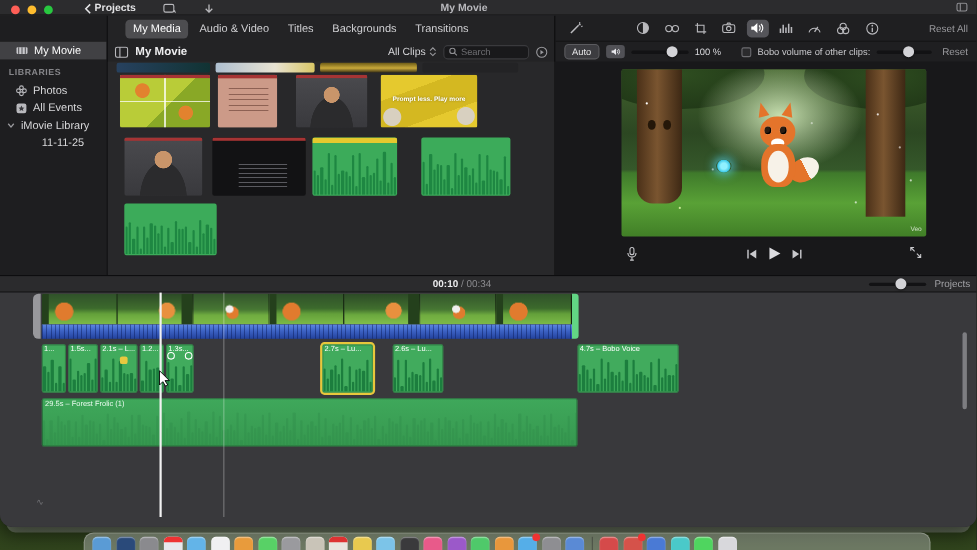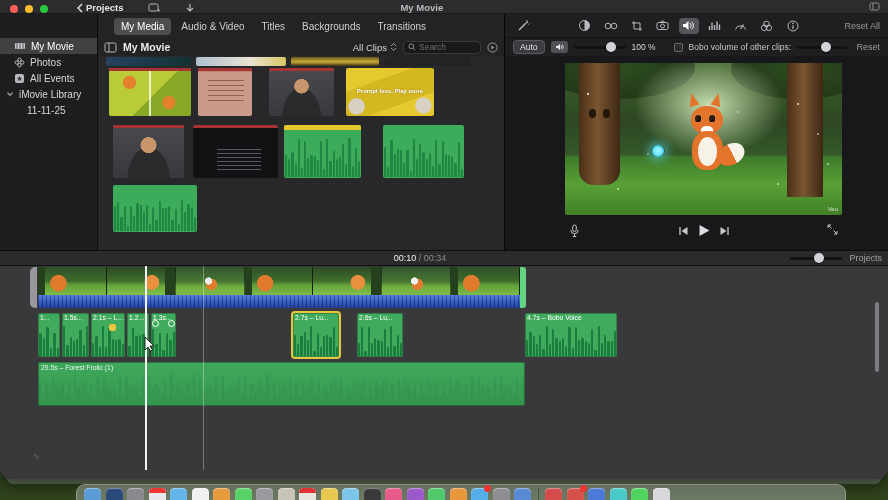--- a/index.html
+++ b/index.html
@@ -36,21 +36,21 @@
   .tabsrow { height:24px; display:flex; align-items:center; gap:3px; padding-left:16px; }
   .tab { font-size:10px; color:#cfcfd2; padding:3px 7px; border-radius:4px; white-space:nowrap; }
   .tab.sel { background:#4d4d50; color:#fff; }
 
   
   .sb-header { font-size:8px; font-weight:bold; letter-spacing:.5px; color:#86868a; padding:7px 0 4px 8px; }
   .sb-item { display:flex; align-items:center; gap:5px; height:16px; font-size:10px; color:#d8d8da;
              padding-left:14px; }
   .sb-item.sel { background:#414144; color:#fff; }
   .sb-item.lib { padding-left:6px; }
-  .sb-item.child { padding-left:27px; }
+  .sb-item.child { padding-left:38px; }
 
   
   .browser-head { height:18px; display:flex; align-items:center; padding:0 6px; gap:6px; }
   .bh-title { font-size:10.5px; font-weight:bold; color:#ececee; }
   .bh-spacer { flex:1; }
   .bh-filter { display:flex; align-items:center; gap:3px; font-size:9.5px; color:#d4d4d8; }
   .searchbox { display:flex; align-items:center; gap:3px; width:78px; height:13px; background:#19191b;
                border:1px solid #3a3a3d; border-radius:4px; padding:0 4px; }
   .searchbox input { flex:1; min-width:0; background:transparent; border:none; outline:none;
                      font-size:8.5px; color:#ddd; font-family:inherit; }
@@ -143,21 +143,21 @@
                  30px 95px 0 #e8ffb0cc, 60px 60px 0 #ffffff88, 240px 70px 0 #ffffffaa, 150px 18px 0 #ffffff77; }
   .watermark { position:absolute; right:4px; bottom:3px; font-size:6px; color:rgba(255,255,255,.75); }
   .vctrl { position:absolute; left:60px; width:277px; bottom:8px; height:18px; }
   .vc { position:absolute; display:flex; align-items:center; }
   .vc.mic { left:4px; } .vc.transport { left:50%; transform:translateX(-50%); gap:9px; } .vc.expand { right:4px; }
 
   
   .tl-head { height:16px; background:#2b2b2d; border-top:1px solid #0d0d0f; border-bottom:1px solid #111;
              position:relative; display:flex; align-items:center; }
   .tl-time { position:absolute; left:47.3%; transform:translateX(-50%); font-size:9px; color:#8b8b8f; }
-  .tl-time b { color:#ececee; font-weight:normal; }
+  .tl-time b { color:#ececee; font-weight:bold; }
   .tl-zoom { position:absolute; right:46px; width:52px; }
   .tl-settings { position:absolute; right:6px; font-size:9px; color:#a2a2a6; }
   .tl-body { position:relative; height:213px; background:#39393c; }
   .trim-handle { position:absolute; left:30px; top:1px; width:7px; height:41px; background:#98989c;
                  border-radius:5px 0 0 5px; }
   .vtrack { position:absolute; left:38px; top:1px; width:482px; height:28px; display:flex;
             overflow:hidden; border-radius:2px 2px 0 0; }
   .seg { flex:1; border-right:1px solid rgba(0,0,0,.45); }
   .seg-a { background:radial-gradient(circle at 30% 58%,#e07b2e 0 16%,transparent 17%),
            linear-gradient(90deg,#24401c 0 10%,transparent 10%),
@@ -251,20 +251,21 @@
         <div id="sidebar-list">
             <div class="sb-item sel">
               <span>
                 <svg width="12" height="10" viewBox="0 0 12 10">
                   <rect x="1" y="2" width="10" height="6" rx="1" fill="#c9c9cd"></rect>
                   <path d="M3 2v6M6 2v6M9 2v6" stroke="#3a3a3e" stroke-width=".8"></path>
                 </svg>
               </span>
               <span>My Movie</span>
             </div>
+            <div class="sb-header">LIBRARIES</div>
             <div class="sb-item">
               <span>
                 <svg width="11" height="11" viewBox="0 0 11 11">
                   <g fill="none" stroke="#b9b9bd" stroke-width="1">
                     <circle cx="5.5" cy="2.8" r="1.7"></circle>
                     <circle cx="5.5" cy="8.2" r="1.7"></circle>
                     <circle cx="2.8" cy="5.5" r="1.7"></circle>
                     <circle cx="8.2" cy="5.5" r="1.7"></circle>
                   </g>
                 </svg>

